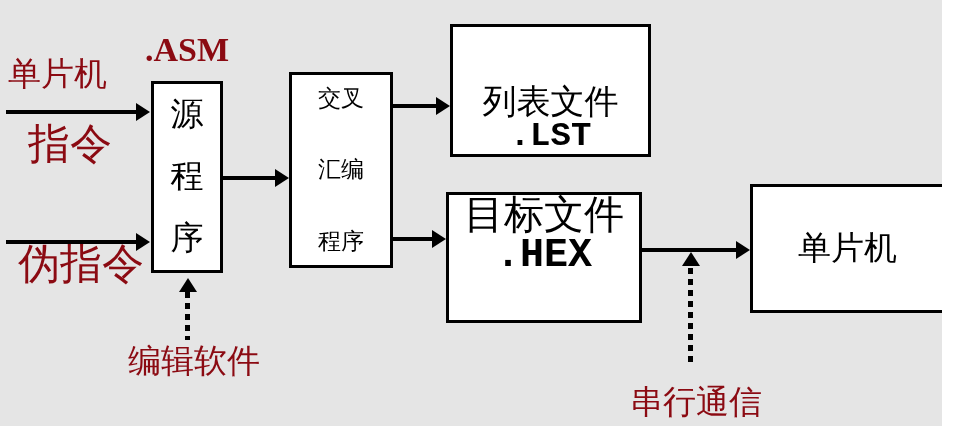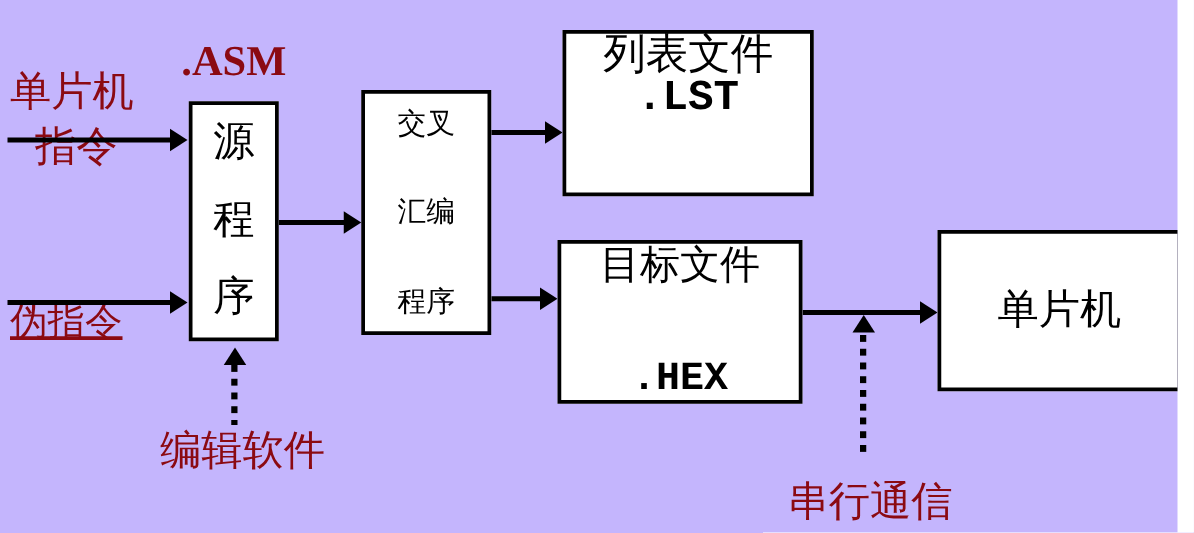--- a/index.html
+++ b/index.html
@@ -4,21 +4,21 @@
 <style>
   html, body {
     margin: 0;
     padding: 0;
     background: #ffffff;
   }
   #canvas {
     position: relative;
     width: 942px;
     height: 426px;
-    background: #c4b5fd;
+    background: #e5e5e5;
     overflow: hidden;
     font-family: "Liberation Serif", "DejaVu Serif", serif;
   }
   .box {
     position: absolute;
     border: 3px solid #000000;
     background: #ffffff;
     box-sizing: border-box;
     display: flex;
     flex-direction: column;
@@ -48,30 +48,30 @@
     height: 196px;
     justify-content: space-around;
     font-size: 23px;
     gap: 24px;
   }
   #box-lst {
     left: 450px;
     top: 24px;
     width: 201px;
     height: 133px;
-    justify-content: flex-start;
+    justify-content: flex-end;
     font-size: 34px;
   }
   #box-hex {
     left: 446px;
     top: 192px;
     width: 196px;
     height: 131px;
-    justify-content: space-between;
-    font-size: 32px;
+    justify-content: flex-start;
+    font-size: 40px;
   }
   #box-mcu {
     left: 750px;
     top: 184px;
     width: 195px;
     height: 129px;
     justify-content: space-around;
     font-size: 33px;
   }
   .ext-label {
@@ -94,28 +94,27 @@
     font-size: 34px;
     font-weight: bold;
   }
   #label-mcu-instr {
     left: 8px;
     top: 58px;
     font-size: 33px;
   }
   #label-instr {
     left: 28px;
-    top: 102px;
-    font-size: 33px;
+    top: 123px;
+    font-size: 42px;
   }
   #label-pseudo {
-    left: 8px;
+    left: 18px;
     top: 243px;
-    font-size: 30px;
-    text-decoration: underline;
+    font-size: 42px;
   }
   #label-editor {
     left: 117px;
     top: 345px;
     font-size: 33px;
     margin-left: 11px;
   }
   #label-serial {
     left: 630px;
     top: 366px;

